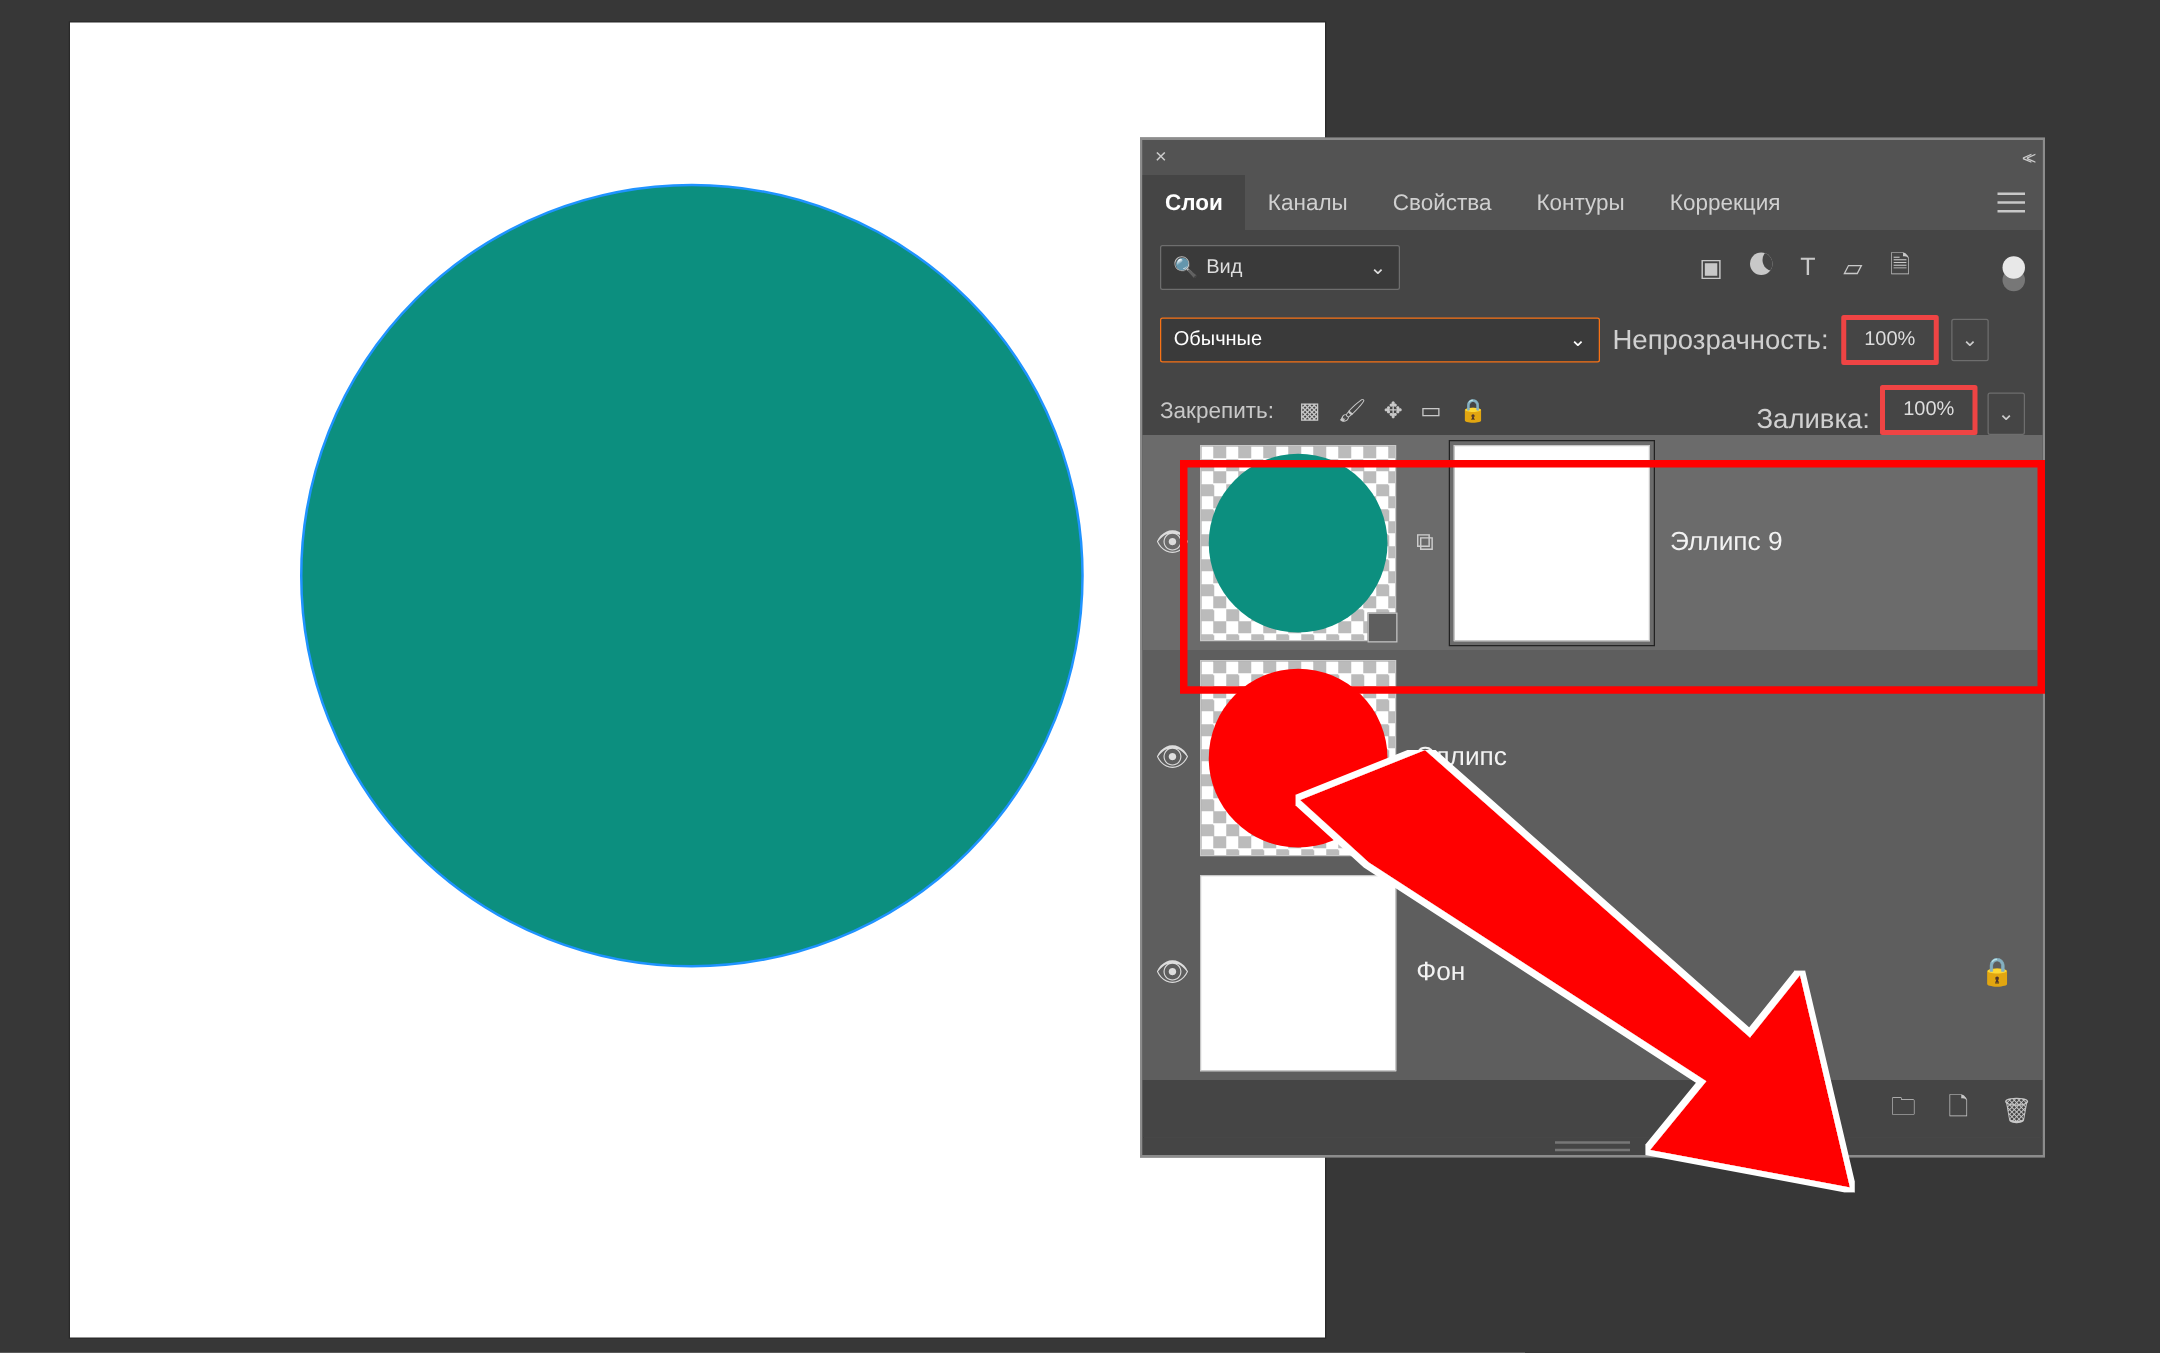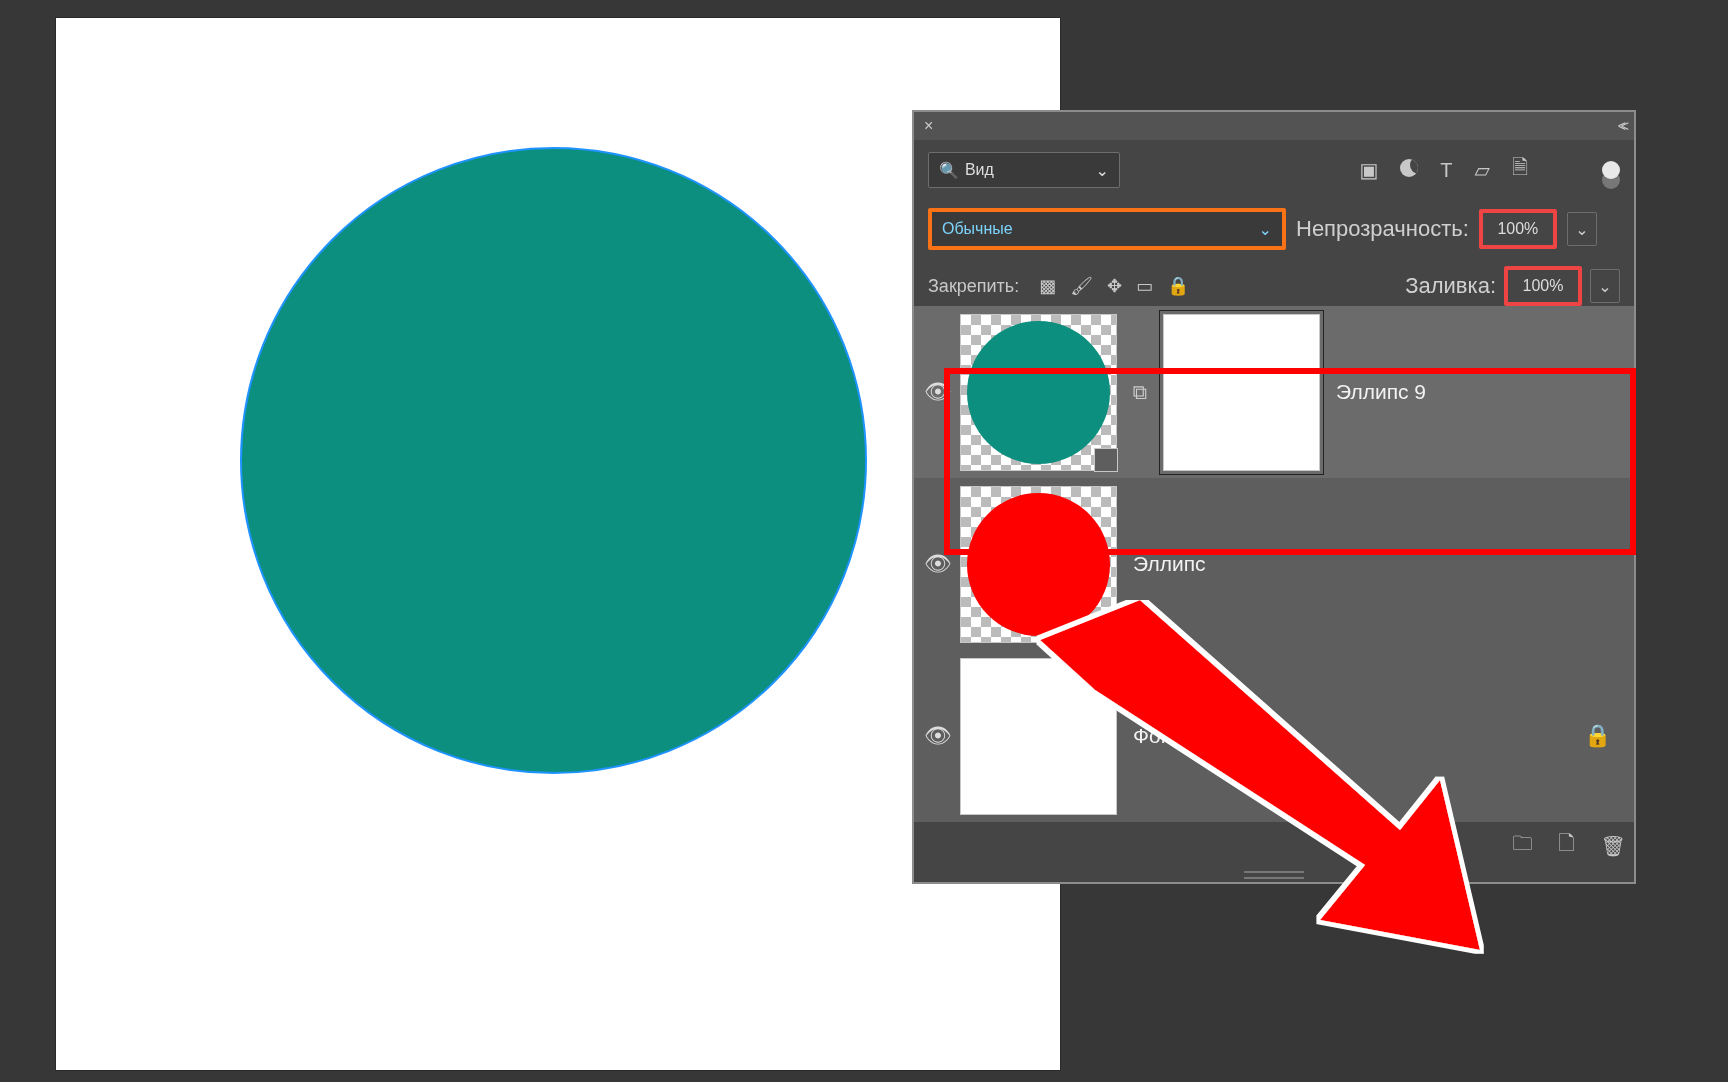--- a/index.html
+++ b/index.html
@@ -19,29 +19,29 @@
   .tabs .menu-icon span{height:2px;width:22px;background:#c8c8c8}
   .strip{background:#454545;padding:12px 14px;display:flex;align-items:center;justify-content:space-between}
   .search-dd{display:flex;align-items:center;background:#3a3a3a;border:1px solid #6e6e6e;height:34px;padding:0 10px;border-radius:2px;color:#ddd;width:170px;justify-content:space-between}
   .search-dd .lbl{display:flex;align-items:center;gap:6px}
   .filter-icons{display:flex;align-items:center;gap:22px;font-size:20px;color:#c8c8c8}
   .filter-icons .sep{width:30px}
   .filter-icons .dot{width:18px;height:18px;border-radius:50%;background:#c8c8c8;display:inline-block}
   .dot.notch{position:relative;overflow:hidden}
   .dot.notch:after{content:"";position:absolute;left:10px;top:-3px;width:18px;height:18px;background:#454545;border-radius:50%}
   .row2{background:#454545;padding:8px 14px;display:flex;align-items:center;gap:10px}
-  .dd-blend{border:4px solid #f97316;background:#3a3a3a;height:34px;display:flex;align-items:center;padding:0 10px;justify-content:space-between;width:330px;color:#7dd3fc;border-radius:2px}
+  .dd-blend{border:1px solid #f97316;background:#3a3a3a;height:34px;display:flex;align-items:center;padding:0 10px;justify-content:space-between;width:330px;color:#ffffff;border-radius:2px}
   .opacity-lbl{color:#d0d0d0;font-size:22px}
   .pct-box{border:4px solid #ef4444;background:transparent;height:32px;width:70px;display:flex;align-items:center;justify-content:center;color:#ddd;border-radius:2px}
   .pct-drop{border:1px solid #6e6e6e;height:32px;width:28px;display:flex;align-items:center;justify-content:center;color:#ccc;border-radius:2px}
   .row3{background:#454545;padding:8px 14px 0;display:flex;align-items:center;justify-content:space-between}
   .lock-row{display:flex;align-items:center;gap:14px;color:#c8c8c8}
   .lock-row .lbl{font-size:18px;margin-right:6px}
   .lock-row .lkicon{font-size:18px}
-  .fill-row{display:flex;align-items:center;gap:8px}
+  .fill-row{display:flex;align-items:flex-end;gap:8px}
   
   .layers-scroll{background:#5e5e5e;max-height:530px;overflow:hidden}
   .layer-row{display:flex;align-items:center;gap:10px;padding:6px 12px;position:relative;min-height:160px}
   .layer-row.sel{background:#6b6b6b}
   .eye{width:24px;display:flex;align-items:center;justify-content:center;color:#ddd;font-size:22px;flex:0 0 24px}
   .thumb{width:155px;height:155px;border:1px solid #c8c8c8;background:#fff;position:relative;flex:0 0 155px}
   .thumb.checker{background:
     conic-gradient(#bbb 25%,#fff 0 50%,#bbb 0 75%,#fff 0) 0 0/20px 20px}
   .thumb .circ{position:absolute;border-radius:50%}
   .tname{color:#f2f2f2;font-size:21px;margin-left:6px}
@@ -66,20 +66,32 @@
 <div class="canvas">
   <div class="circle-main"></div>
 </div>
 
 <div class="panel">
   <div class="panel-titlebar">
     <span class="x">×</span>
     <span class="chev">&lt;&lt;</span>
   </div>
 
+  <div class="tabs">
+    <div class="tab active">Слои</div>
+    <div class="tab">Каналы</div>
+    <div class="tab">Свойства</div>
+    <div class="tab">Контуры</div>
+    <div class="tab">Коррекция</div>
+    <div class="menu-icon">
+          <span></span>
+          <span></span>
+          <span></span>
+        </div>
+  </div>
 
   <div class="strip">
     <div class="search-dd">
       <span class="lbl">
             <span>🔍</span>
             <span>Вид</span>
           </span>
       <span>⌄</span>
     </div>
     <div class="filter-icons">

